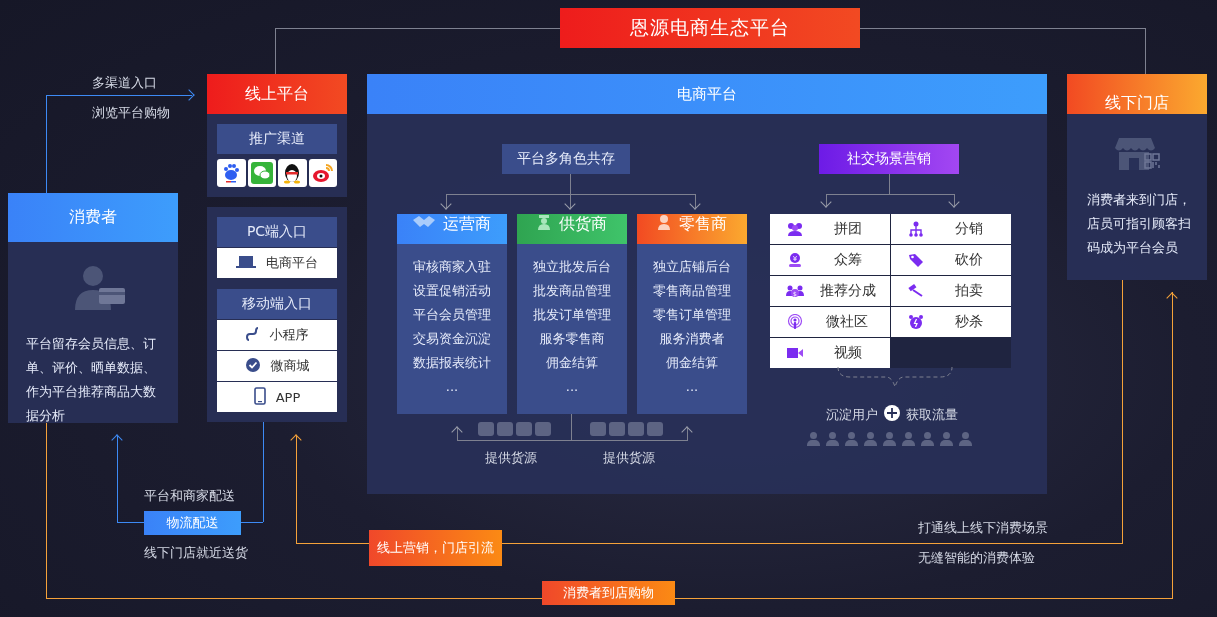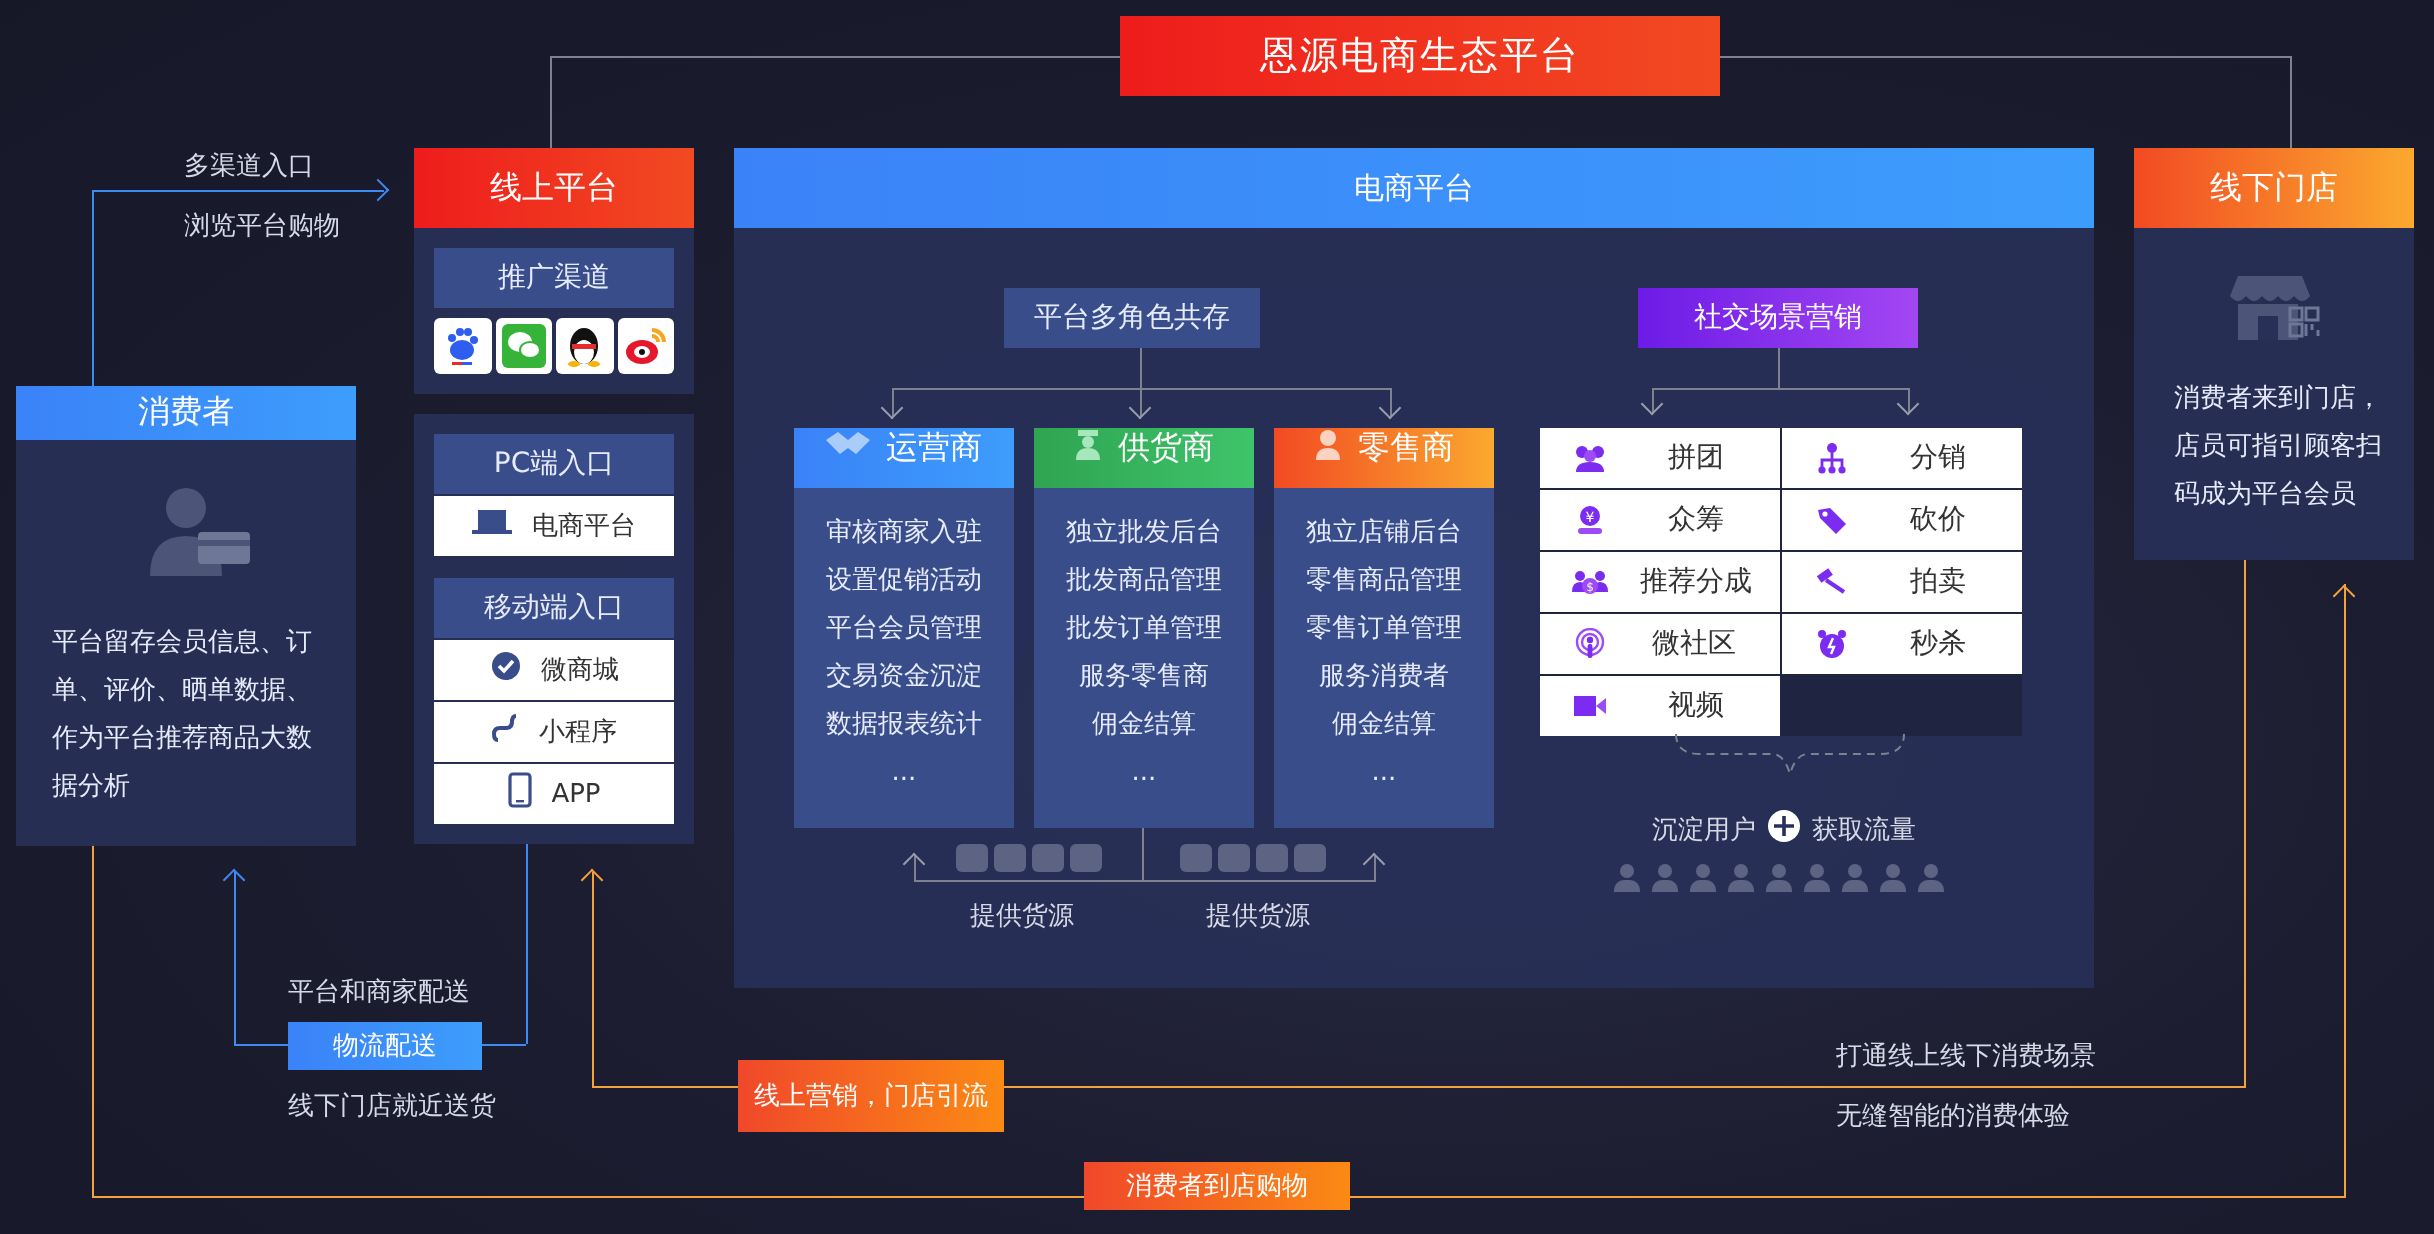--- a/index.html
+++ b/index.html
@@ -6,21 +6,21 @@
   html, body { width: 1217px; height: 617px; overflow: hidden; }
   body {
     position: relative;
     font-family: "DejaVu Sans", "Liberation Sans", sans-serif;
     background: radial-gradient(ellipse at 60% 60%, #2a2c45 0%, #1c1d30 45%, #161727 100%);
     color: #e8ecf6;
   }
   .abs { position: absolute; }
   .center { display: flex; align-items: center; justify-content: center; }
   .grad-red { background: linear-gradient(90deg, #ee1c1c 0%, #f24a22 100%); }
-  .grad-orange { background: linear-gradient(90deg, #f24a22 0%, #fba92f 100%); }
+  .grad-orange { background: linear-gradient(90deg, #f24a22 0%, #fba92f 100%); align-items: flex-end; }
   .grad-orange2 { background: linear-gradient(90deg, #f0482a 0%, #fb8a14 100%); }
   .grad-blue { background: linear-gradient(90deg, #3a82f8 0%, #3d9dfc 100%); }
   .grad-green { background: linear-gradient(90deg, #2fa451 0%, #3fc46a 100%); }
   .grad-purple { background: linear-gradient(90deg, #6d1be6 0%, #a347f2 100%); }
   .panel { background: rgba(40, 48, 88, 0.92); }
   .subhead { background: #3a4d8b; color: #e6ebfa; font-size: 14px; }
   .line { position: absolute; background: #7e8190; }
   .bline { position: absolute; background: #3d8af5; }
   .oline { position: absolute; background: #f5a23a; }
   .txt-dim { color: #d6dae6; font-size: 13px; }
@@ -78,21 +78,21 @@
 <div class="abs grad-red center" style="left:560px; top:8px; width:300px; height:40px;">
   <span style="font-size:19px; color:#fff; letter-spacing:1px;">恩源电商生态平台</span>
 </div>
 
 <div class="abs" style="left:92px; top:74px; width:100px;">
   <div class="txt-dim">多渠道入口</div>
   <div class="txt-dim" style="margin-top:12px;">浏览平台购物</div>
 </div>
 
 <div class="abs panel" style="left:8px; top:193px; width:170px; height:230px;">
-  <div class="grad-blue center" style="height:27px;">
+  <div class="grad-blue center" style="height:49px;">
     <span style="font-size:16px; color:#fff;">消费者</span>
   </div>
   <div style="position:relative; height:90px;">
     <svg width="60" height="50" viewBox="0 0 60 50" style="position:absolute; left:65px; top:22px;">
       <circle cx="20" cy="12" r="10" fill="#4c5577"></circle>
       <path d="M2 46 Q2 26 20 26 Q38 26 38 46 Z" fill="#4c5577"></path>
       <rect x="26" y="24" width="26" height="16" rx="2" fill="#6f7797"></rect>
       <rect x="26" y="28" width="26" height="3" fill="#4c5577"></rect>
     </svg>
   </div>
@@ -157,34 +157,34 @@
           <rect x="0" y="11" width="20" height="2" fill="#3a4d8b"></rect>
         </svg>
     </span>
     <span>电商平台</span>
   </div>
   <div class="subhead center" style="margin:11px 10px 0; height:30px;">
     <span>移动端入口</span>
   </div>
   <div class="white-row" style="margin:1px 10px 0; height:30px;">
     <span>
+      <svg width="14" height="16" viewBox="0 0 14 16">
+          <path d="M3 14 Q1 14 1 11 Q1 8 4 8 L7 8 Q10 8 10 5 Q10 2 12 2" stroke="#3a4d8b" stroke-width="2" fill="none"></path>
+        </svg>
+    </span>
+    <span>小程序</span>
+  </div>
+  <div class="white-row" style="margin:1px 10px 0; height:30px;">
+    <span>
       <svg width="16" height="16" viewBox="0 0 16 16">
           <circle cx="8" cy="8" r="7" fill="#3a4d8b"></circle>
           <path d="M4.5 8 L7 10.5 L11.5 5.5" stroke="#fff" stroke-width="1.8" fill="none"></path>
         </svg>
     </span>
     <span>微商城</span>
-  </div>
-  <div class="white-row" style="margin:1px 10px 0; height:30px;">
-    <span>
-      <svg width="14" height="16" viewBox="0 0 14 16">
-          <path d="M3 14 Q1 14 1 11 Q1 8 4 8 L7 8 Q10 8 10 5 Q10 2 12 2" stroke="#3a4d8b" stroke-width="2" fill="none"></path>
-        </svg>
-    </span>
-    <span>小程序</span>
   </div>
   <div class="white-row" style="margin:1px 10px 0; height:30px;">
     <span>
       <svg width="12" height="18" viewBox="0 0 12 18">
           <rect x="1" y="1" width="10" height="16" rx="1.5" stroke="#3a4d8b" stroke-width="1.6" fill="none"></rect>
           <rect x="4" y="14" width="4" height="1.2" fill="#3a4d8b"></rect>
         </svg>
     </span>
     <span>APP</span>
   </div>

